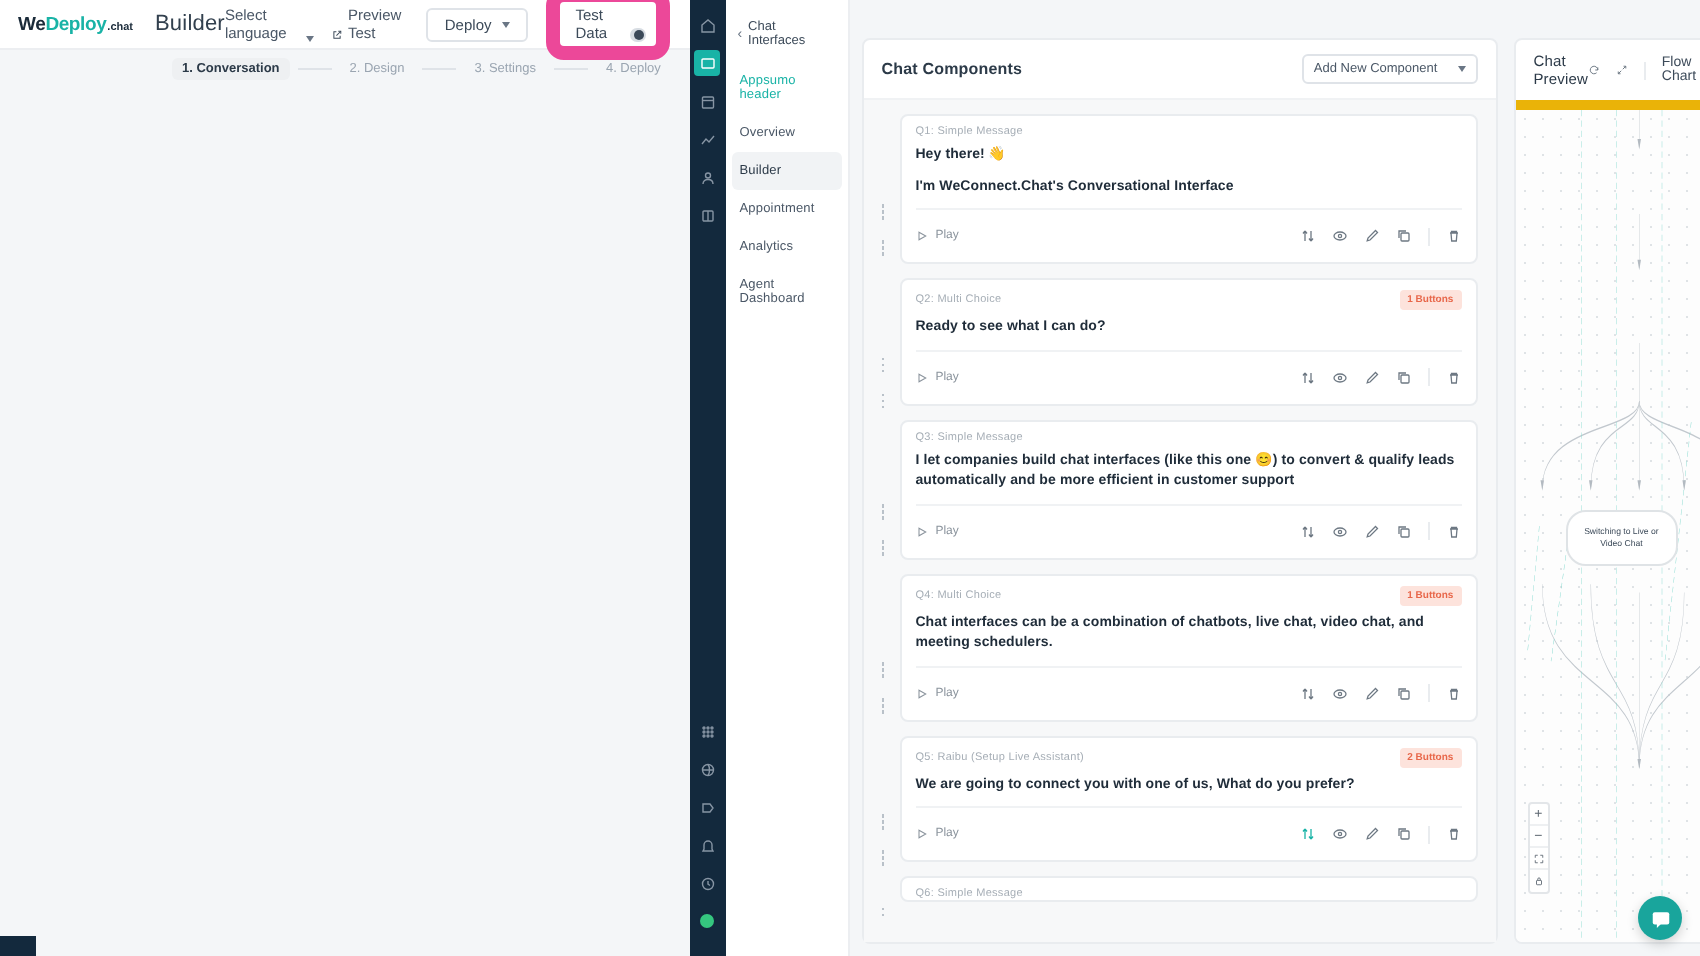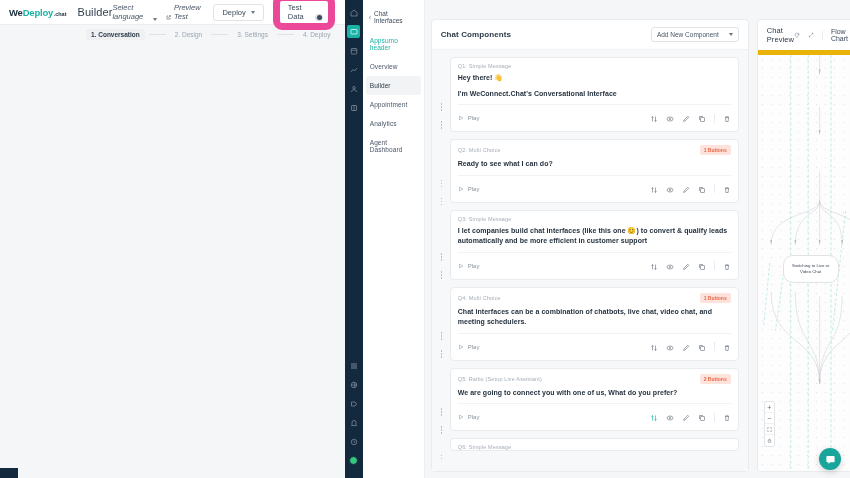--- a/index.html
+++ b/index.html
@@ -13,21 +13,21 @@
 
   
   .topbar { height: 25px; background: #fff; display: flex; align-items: center;
             border-bottom: 1px solid #eceef1; flex: 0 0 25px; position: relative; z-index: 30; }
   .logo { width: 80px; padding-left: 9px; display: flex; align-items: baseline; }
   .logo .we { font-size: 9.5px; font-weight: 700; color: #1b2b3a; letter-spacing: -.2px; }
   .logo .connect { font-size: 9.5px; font-weight: 700; color: #19b3a6; letter-spacing: -.2px; }
   .logo .dotchat { font-size: 5.5px; font-weight: 700; color: #1b2b3a; margin-left: .5px; }
   .builder-title { font-size: 11px; color: #32404e; padding-left: 9px; letter-spacing: .1px; }
   .top-right { margin-left: auto; display: flex; align-items: center; gap: 9px; padding-right: 10px; }
-  .tr-item { font-size: 7.5px; color: #4a5766; display: flex; align-items: flex-end; gap: 3px; cursor: pointer; font-style: italic; }
+  .tr-item { font-size: 7.5px; color: #4a5766; display: flex; align-items: flex-end; gap: 3px; cursor: pointer; }
   .btn-outline { border: 1px solid #dfe3e8; border-radius: 3px; padding: 3px 8px; font-size: 7.5px;
                  color: #3c4a59; display: flex; align-items: center; gap: 5px; cursor: pointer; background:#fff;text-align:center; }
   .pill { border: 7px solid #ec4899; border-radius: 9px; padding: 2px 5px 2px 8px; display: flex;
           align-items: flex-end; gap: 5px; font-size: 7.5px; color: #3c4a59; cursor: pointer; background:#fff;}
   .sw { width: 11px; height: 7px; border-radius: 4px; background: #d8dde3; position: relative; }
   .sw::after { content:""; position:absolute; width:5px; height:5px; border-radius:50%; background:#3c4a59; top:1px; right:1px; }
   .caret { width: 0; height: 0; border-left: 2.5px solid transparent; border-right: 2.5px solid transparent;
            border-top: 3px solid #6a7685; }
 
   

